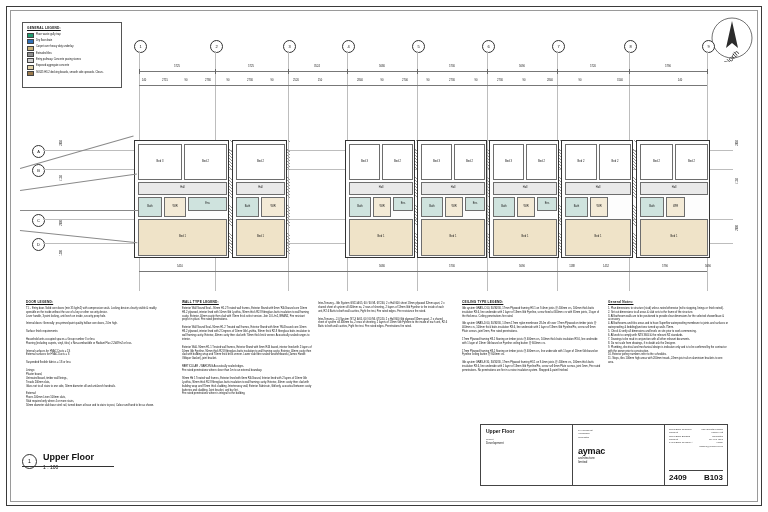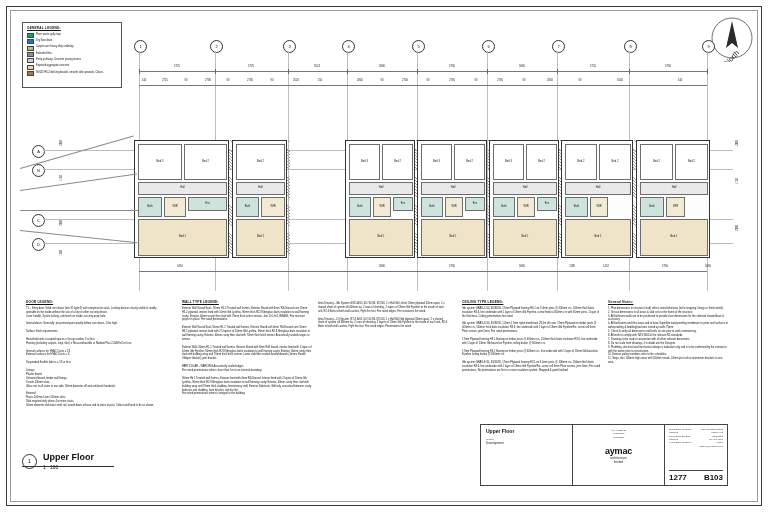--- a/index.html
+++ b/index.html
@@ -52,21 +52,21 @@
   .room.teal{background:#cfe3de;}
   .wallhatch{position:absolute;background:repeating-linear-gradient(45deg,#9a9a9a 0 .6px,transparent .6px 2.2px);}
 
   .vlabel{writing-mode:vertical-rl;transform:rotate(180deg);}
 
   .leader{position:absolute;background:#8a8a8a;height:.4px;transform-origin:left center;}
 
   
   #titleblock{position:absolute;left:480px;top:424px;width:248px;height:62px;border:.7px solid #444;box-sizing:border-box;display:flex;}
   #tb-left{width:92px;border-right:.7px solid #444;padding:4px 5px;box-sizing:border-box;}
-  #tb-mid{width:92px;border-right:.7px solid #444;padding:4px 5px;box-sizing:border-box;text-align:center;}
+  #tb-mid{width:92px;border-right:.7px solid #444;padding:4px 5px;box-sizing:border-box;}
   #tb-right{flex:1;padding:3px 4px;box-sizing:border-box;display:flex;flex-direction:column;}
   .tb-h{font-size:5px;font-weight:bold;color:#111;line-height:1.15;}
   .tb-s{font-size:3px;color:#222;line-height:1.35;}
   .tb-tiny{font-size:2.4px;color:#333;line-height:1.4;}
   .firm{font-size:9px;font-weight:bold;color:#111;letter-spacing:-.2px;line-height:1;}
   .firm-sub{font-size:3.2px;color:#222;line-height:1.3;}
   .jobno{font-size:8px;font-weight:bold;color:#111;}
   #tb-nums{display:flex;justify-content:space-between;align-items:flex-end;border-top:.6px solid #444;padding-top:2px;margin-top:auto;}
 
   
@@ -416,18 +416,18 @@
         </div>
         <div style="text-align:right;">
           <div class="tb-tiny">836 Oriental Parade</div>
           <div class="tb-tiny">Lower Hutt</div>
           <div class="tb-tiny">Wellington</div>
           <div class="tb-tiny">ph: 478 4390</div>
           <div class="tb-tiny">email: andrew@aymac.co.nz</div>
         </div>
       </div>
       <div id="tb-nums">
-        <span class="jobno">1277</span>
+        <span class="jobno">2409</span>
         <span class="jobno">B103</span>
       </div>
     </div>
   </div>
 </div>
 
 </body></html>

